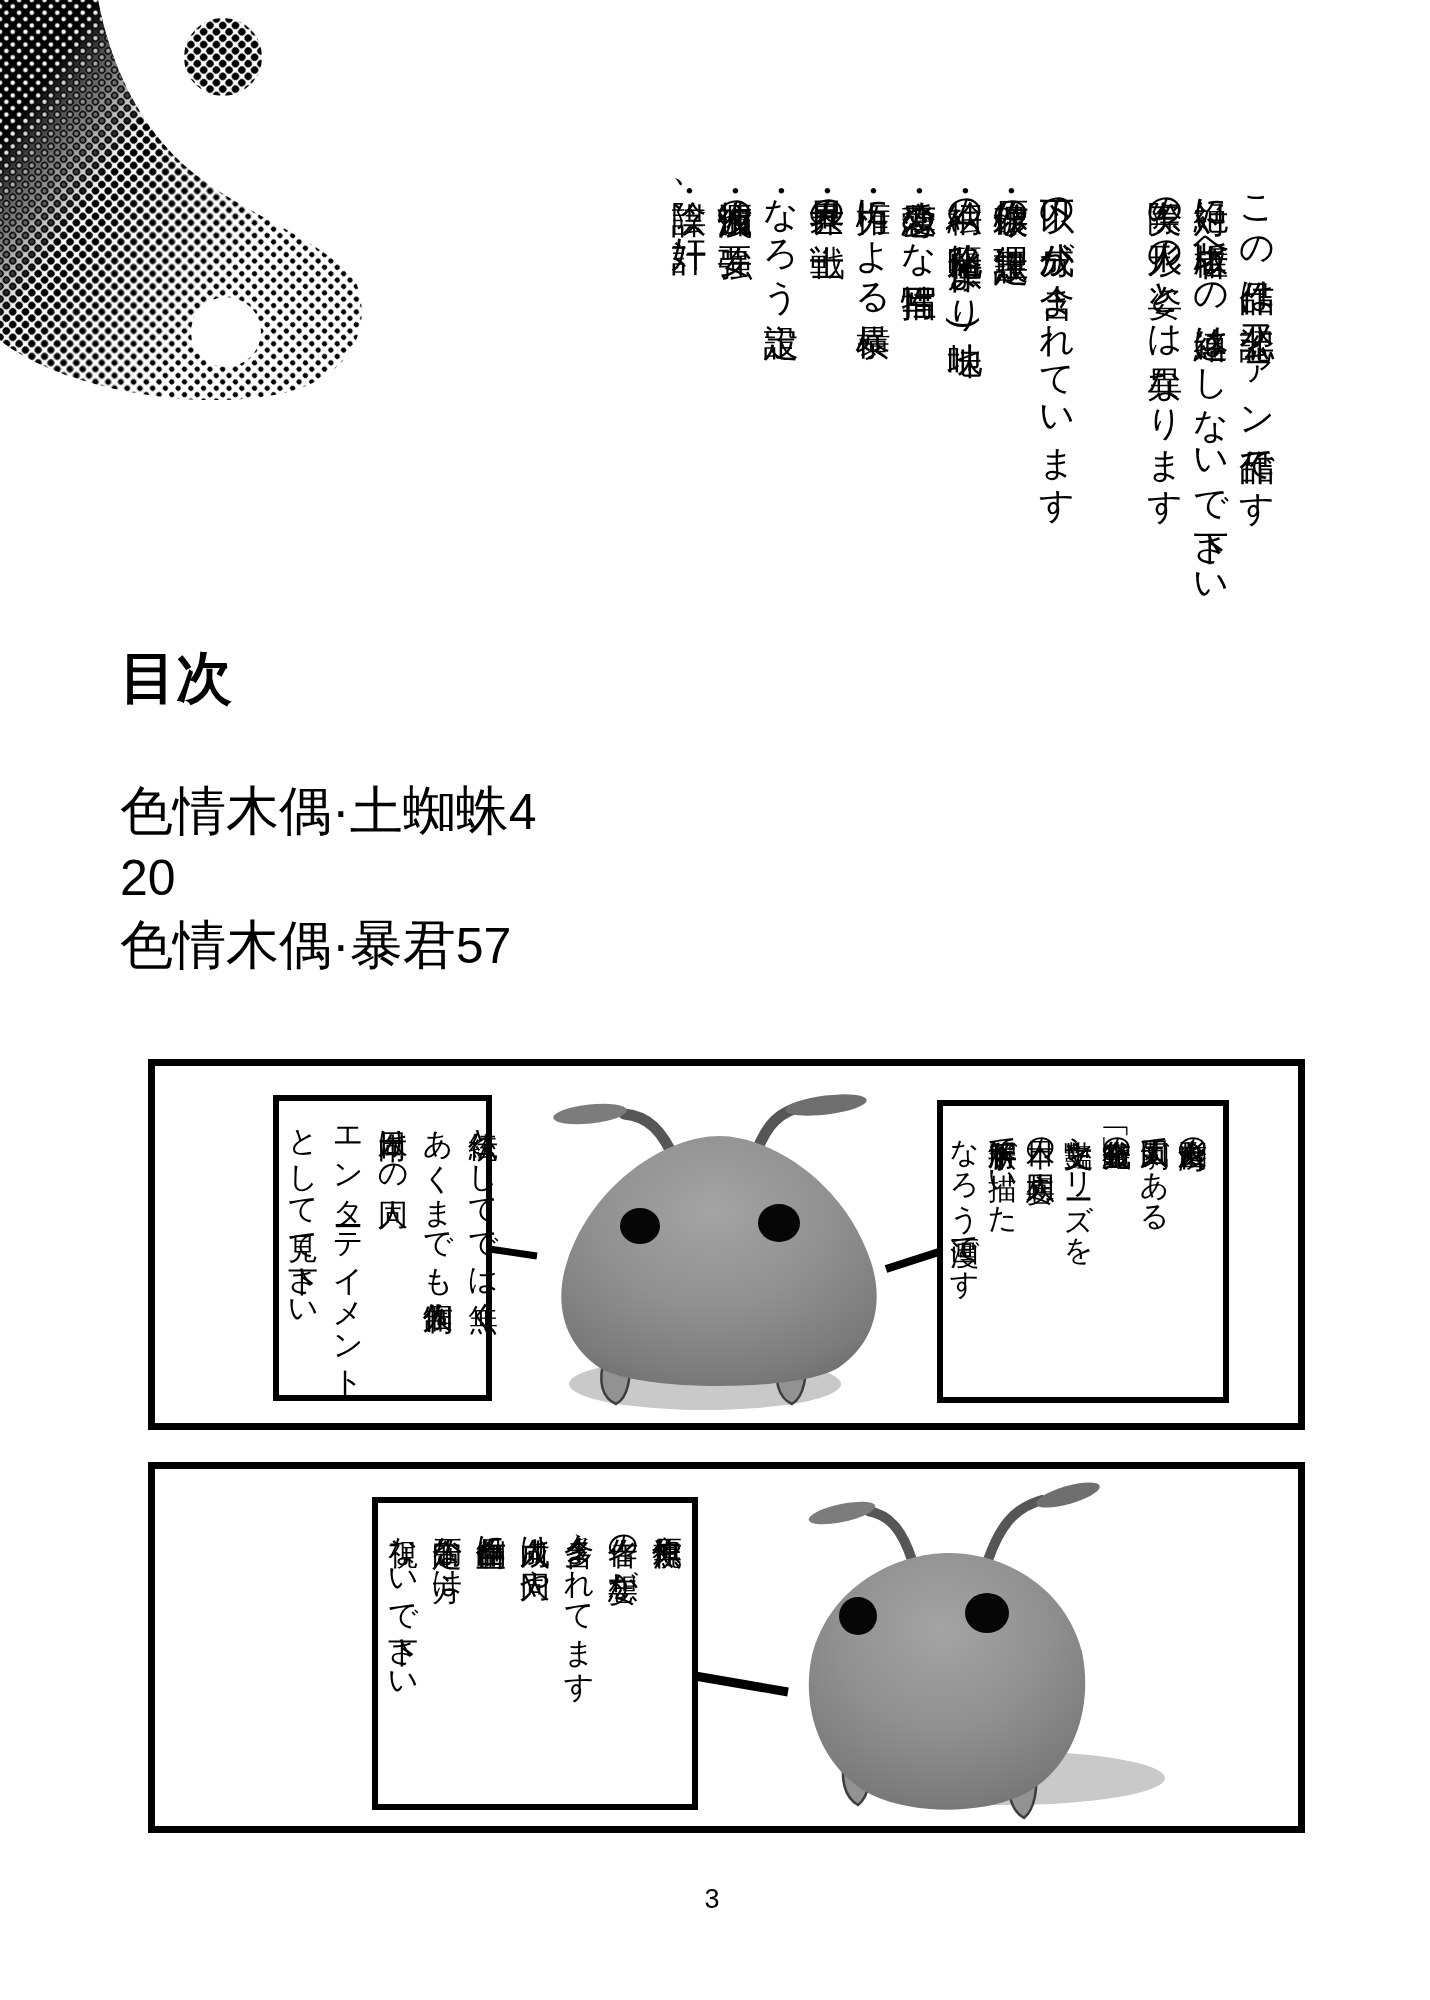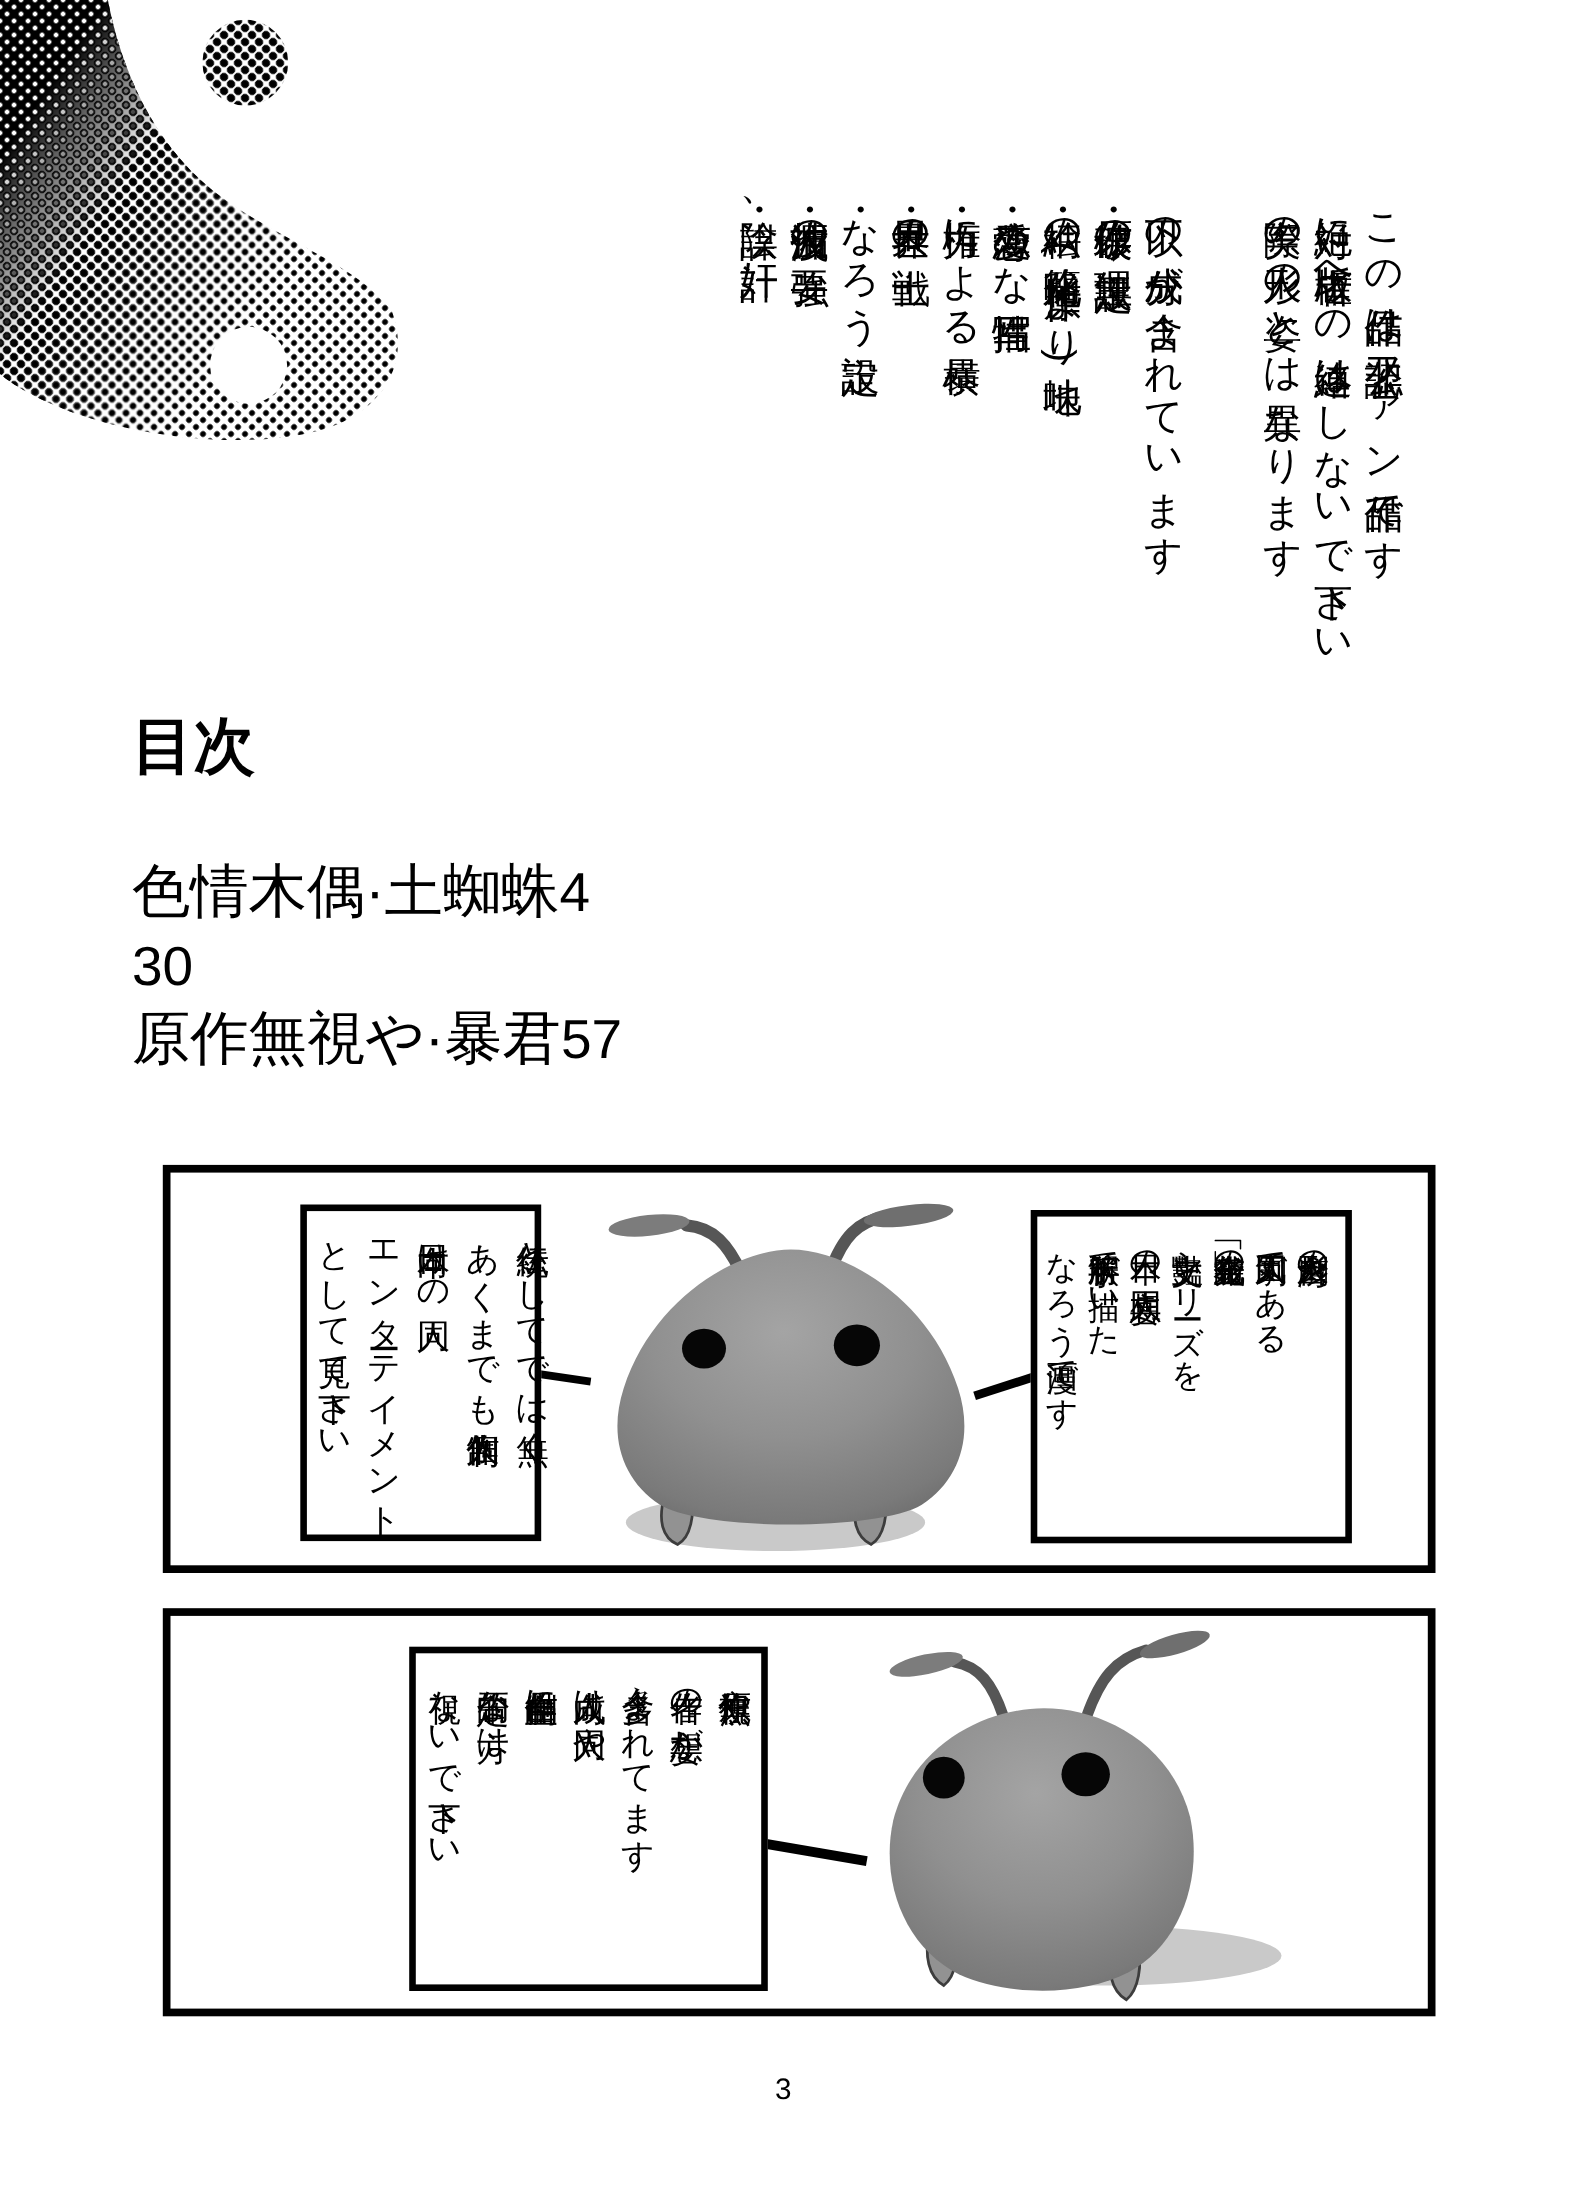--- a/index.html
+++ b/index.html
@@ -170,24 +170,24 @@
     <p>・陰謀、奸計</p>
   </div>
 
   <div id="toc">
     <h1 id="toc-heading">目次</h1>
     <div class="toc-row">
       <span class="toc-title">色情木偶·土蜘蛛</span>
       <span class="toc-page">4</span>
     </div>
     <div class="toc-row">
-      <span class="toc-page">30</span>
+      <span class="toc-page">20</span>
     </div>
     <div class="toc-row">
-      <span class="toc-title">原作無視や·暴君</span>
+      <span class="toc-title">色情木偶·暴君</span>
       <span class="toc-page">57</span>
     </div>
   </div>
 
   <div class="panel" id="panel-1"></div>
   <div class="panel" id="panel-2"></div>
 
   <div class="bubble" id="bubble-p1-left">
     <div class="vtext">
       <p>伝統としてでは無く</p>

